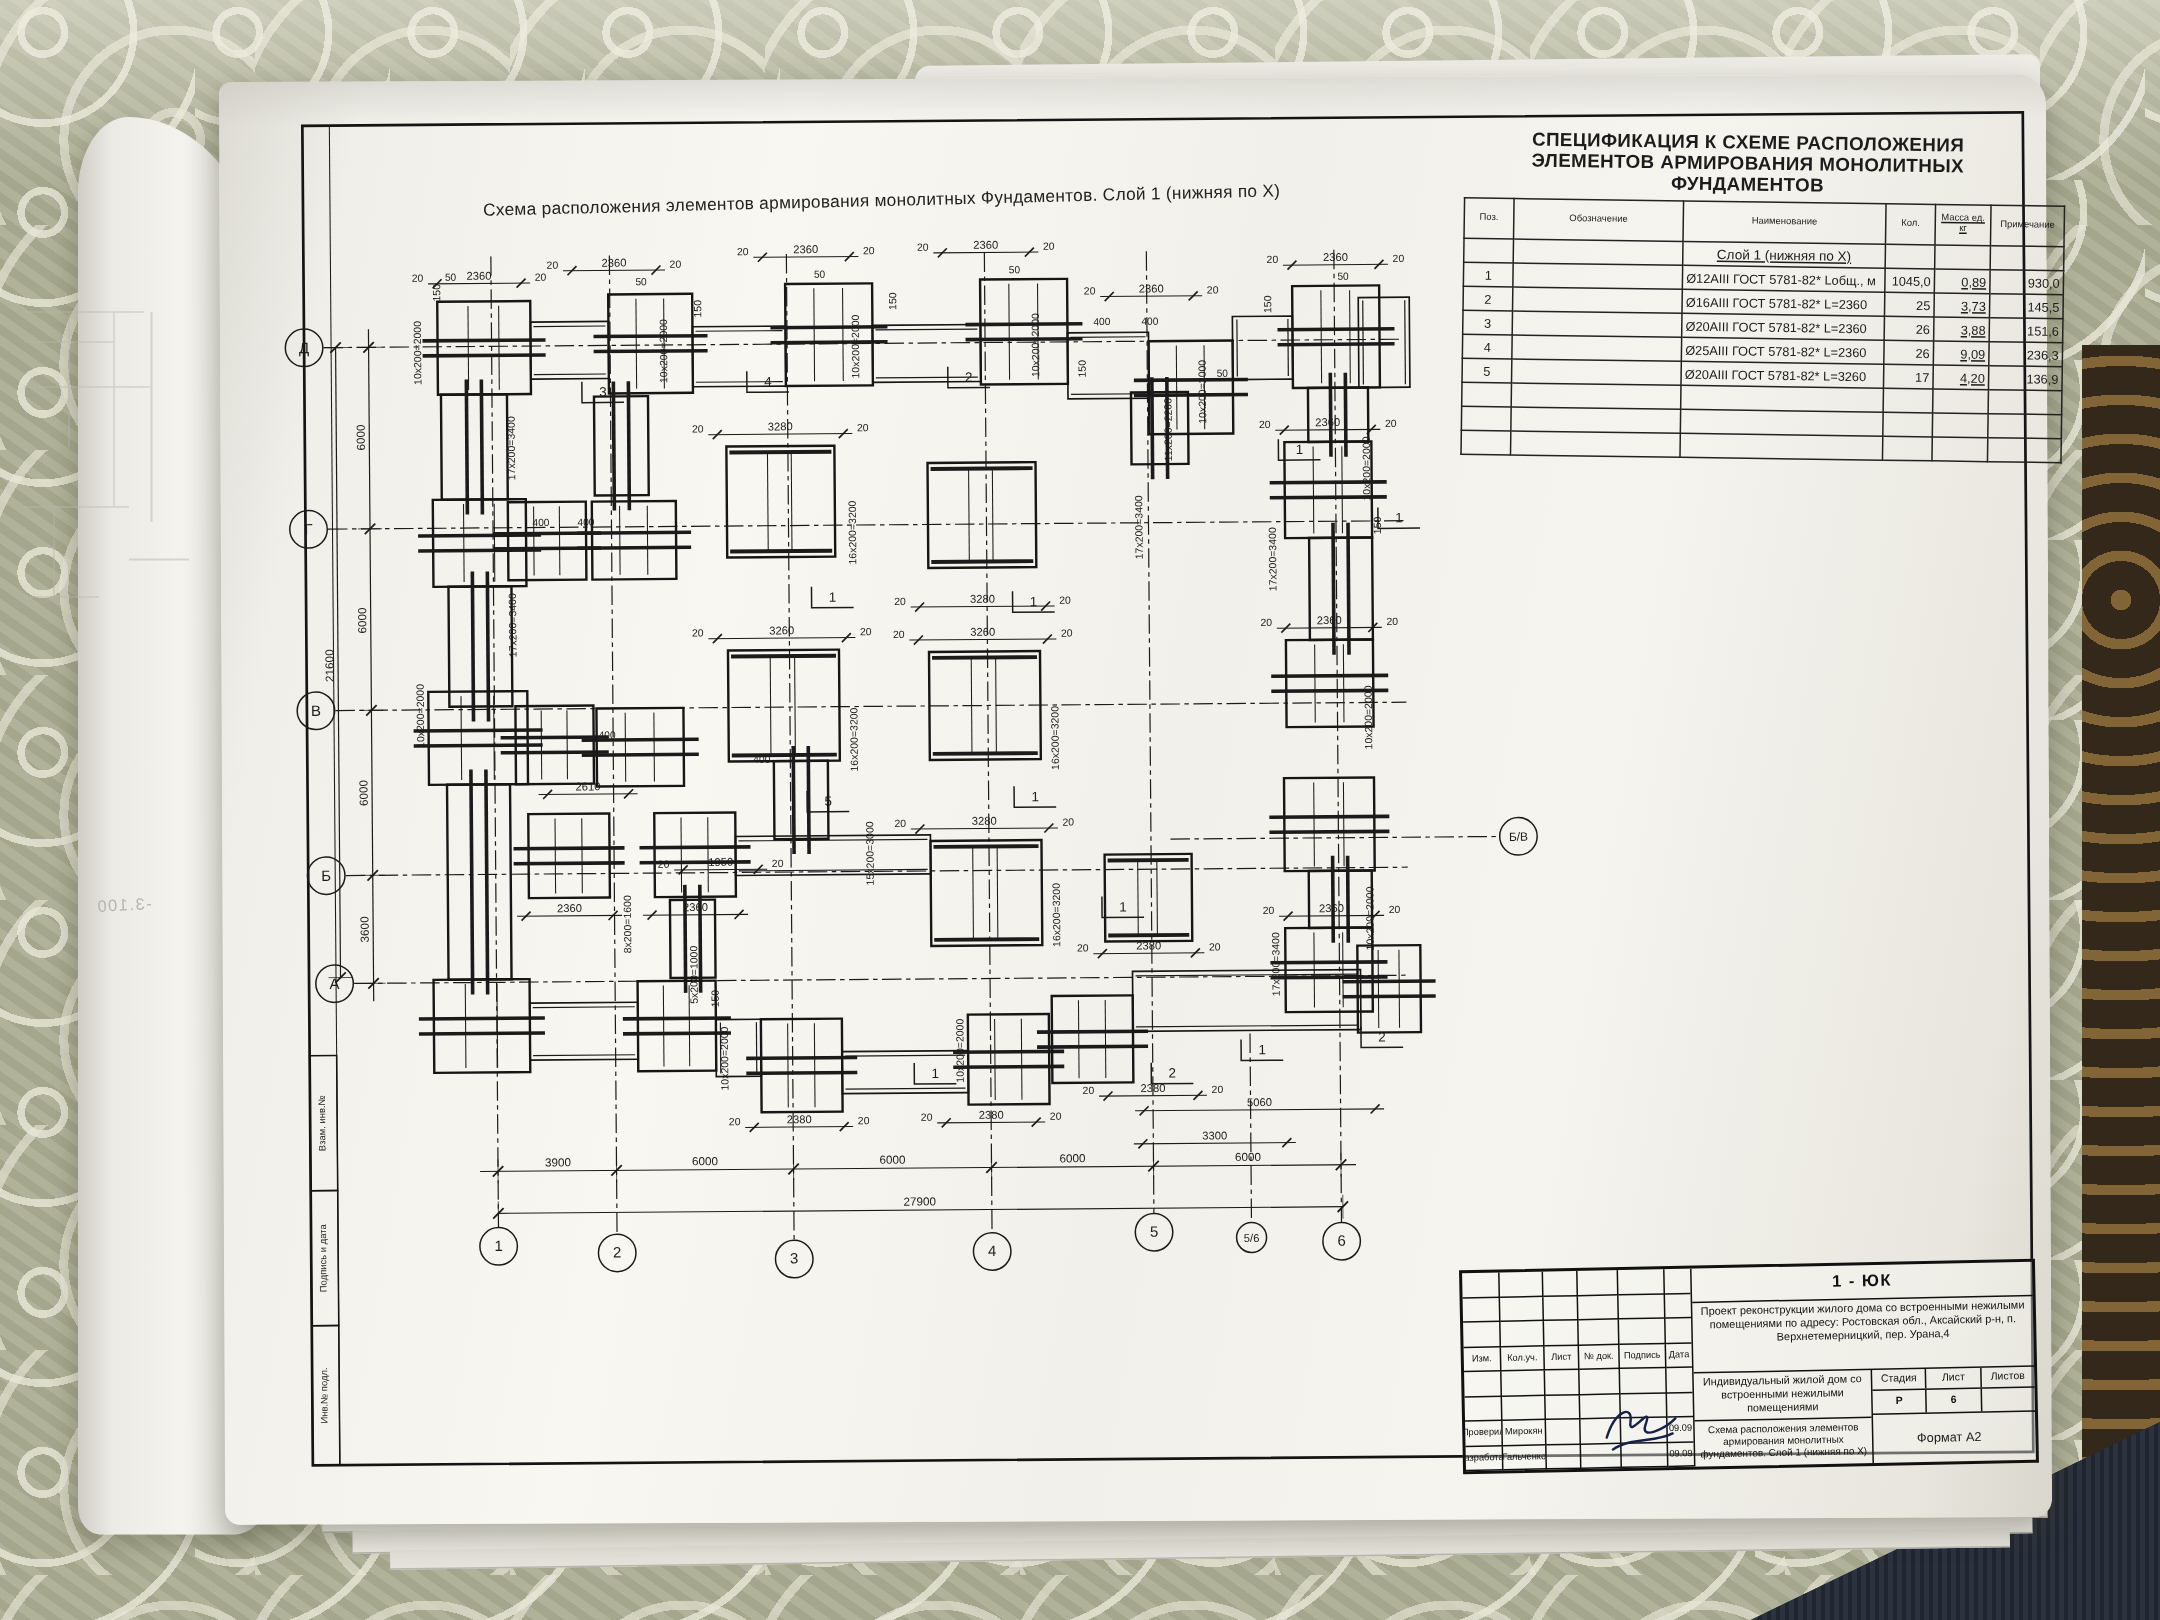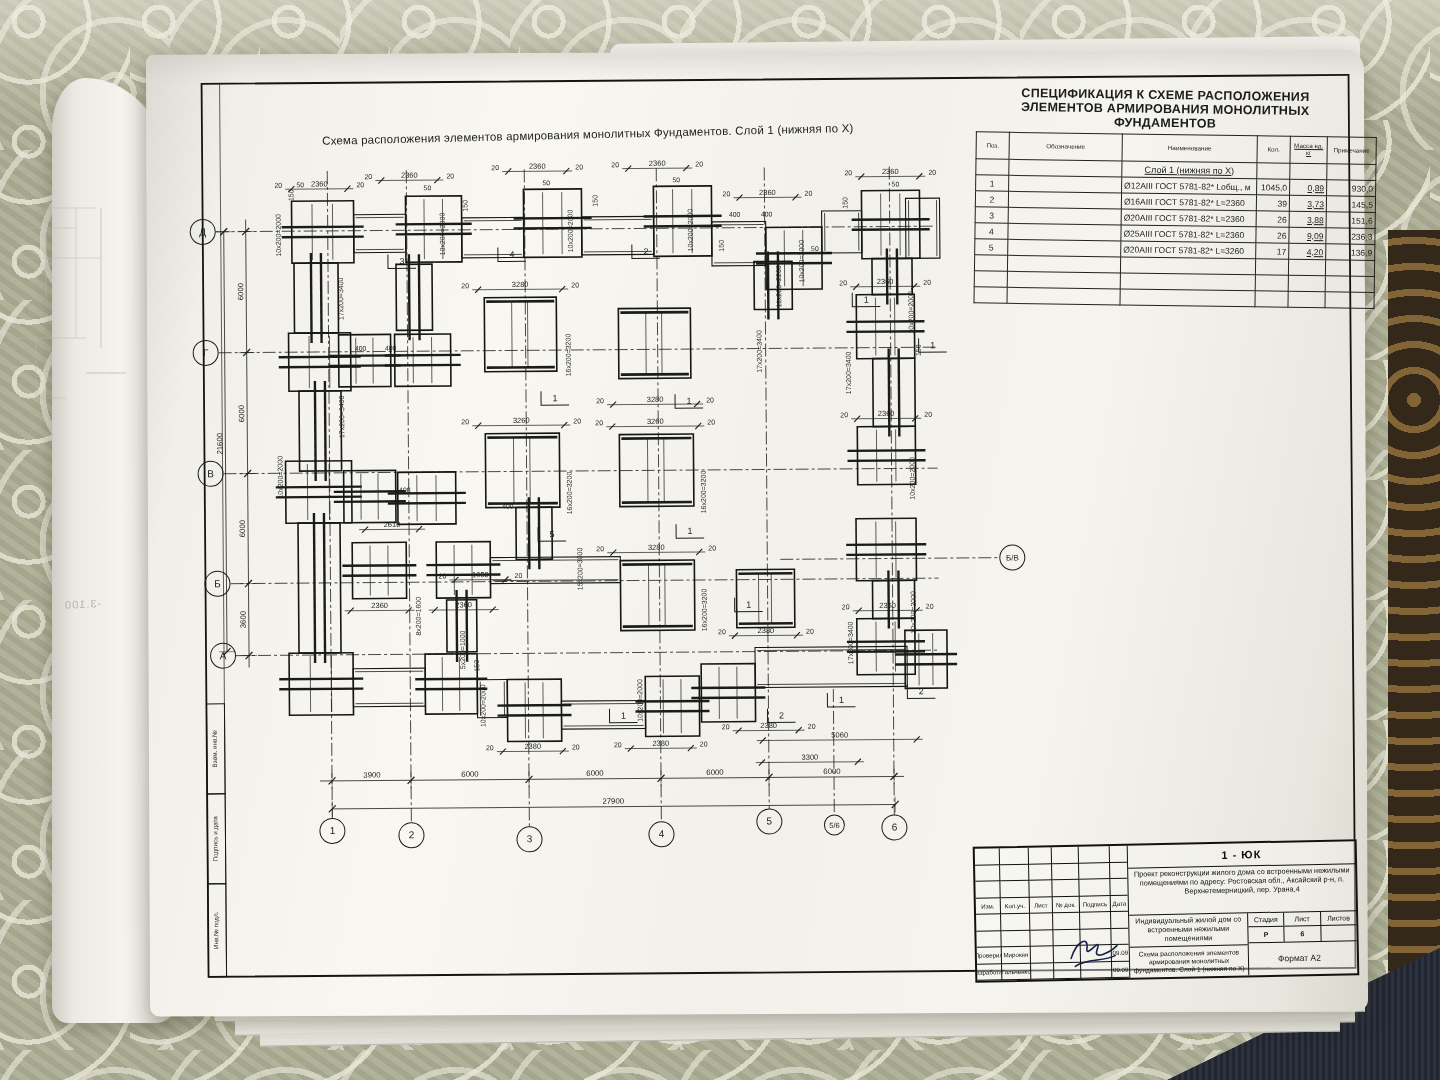--- a/index.html
+++ b/index.html
@@ -676,21 +676,21 @@
           <td class="c-obo"></td>
           <td class="c-nam">Ø12AIII ГОСТ 5781-82* Lобщ., м</td>
           <td class="c-kol num">1045,0</td>
           <td class="c-mas num">0,89</td>
           <td class="c-pri num">930,0</td>
         </tr>
         <tr>
           <td class="c-pos">2</td>
           <td class="c-obo"></td>
           <td class="c-nam">Ø16AIII ГОСТ 5781-82* L=2360</td>
-          <td class="c-kol num">39</td>
+          <td class="c-kol num">25</td>
           <td class="c-mas num">3,73</td>
           <td class="c-pri num">145,5</td>
         </tr>
         <tr>
           <td class="c-pos">3</td>
           <td class="c-obo"></td>
           <td class="c-nam">Ø20AIII ГОСТ 5781-82* L=2360</td>
           <td class="c-kol num">26</td>
           <td class="c-mas num">3,88</td>
           <td class="c-pri num">151,6</td>

